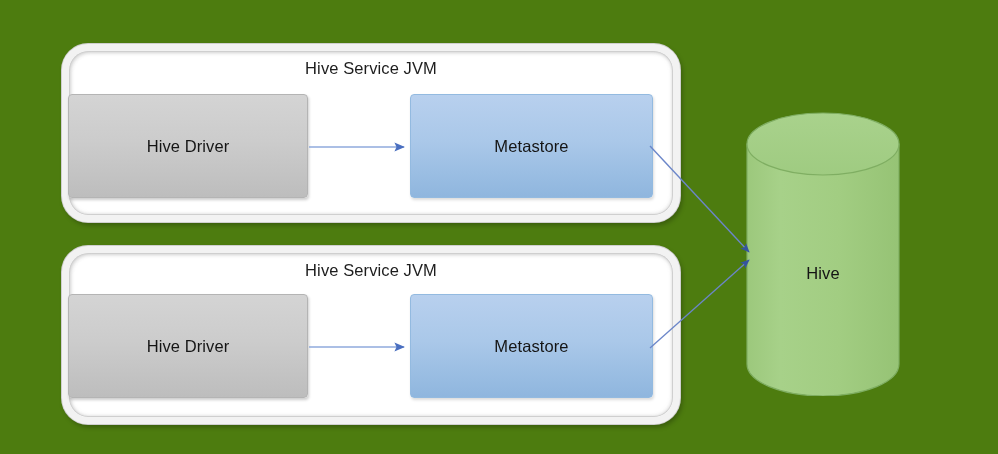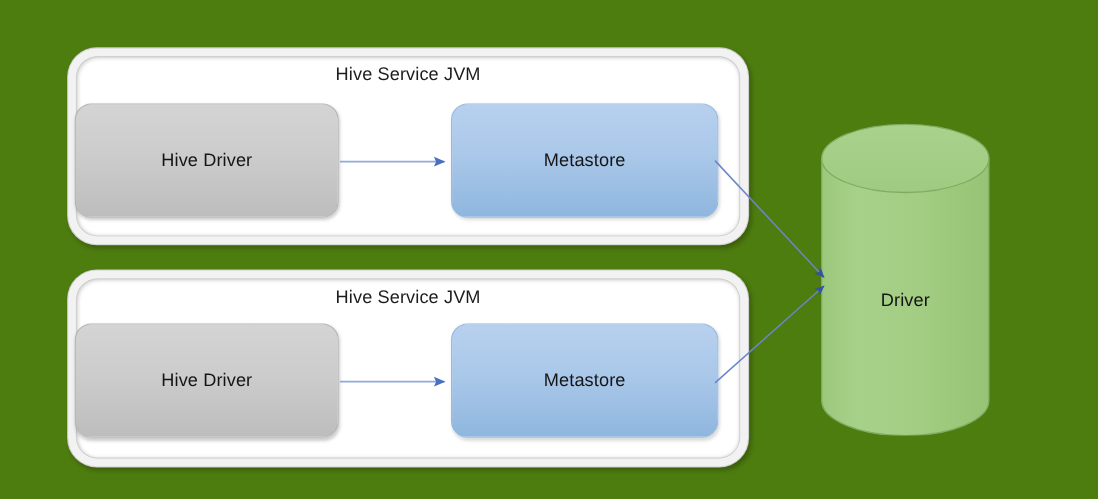--- a/index.html
+++ b/index.html
@@ -48,21 +48,21 @@
     font-size: 16.5px;
     color: #1d1d1d;
     letter-spacing: .1px;
     white-space: nowrap;
   }
 
   
   .node {
     position: absolute;
     box-sizing: border-box;
-    border-radius: 15px;
+    border-radius: 4px;
     display: flex;
     align-items: center;
     justify-content: center;
     font-size: 16.5px;
     color: #151515;
     text-align: center;
     letter-spacing: .1px;
   }
   .node.driver {
     background: linear-gradient(180deg, #d4d4d4 0%, #cccccc 45%, #bdbdbd 100%);
@@ -141,21 +141,21 @@
         <linearGradient id="cylTop" x1="0" y1="0" x2="0" y2="1">
           <stop offset="0%" stop-color="#a9d28c"></stop>
           <stop offset="100%" stop-color="#9fcb81"></stop>
         </linearGradient>
       </defs>
 
       <path d="M2,32 L2,252 A76,32 0 0 0 154,252 L154,32 Z" fill="url(#cylBody)" stroke="#7fae62" stroke-width="1.2"></path>
 
       <ellipse cx="78" cy="32" rx="76" ry="31" fill="url(#cylTop)" stroke="#7fae62" stroke-width="1.2"></ellipse>
     </svg>
-    <div class="cylinder-label" style="top:152px;">Driver</div>
+    <div class="cylinder-label" style="top:152px;">Hive</div>
   </div>
 
   <svg id="connectors" viewBox="0 0 998 454" xmlns="http://www.w3.org/2000/svg">
     <defs>
       <marker id="arrowLight" markerWidth="7" markerHeight="7" refX="6" refY="3.2" orient="auto" markerUnits="strokeWidth">
         <path d="M0,0.4 L6.6,3.2 L0,6 L1.3,3.2 Z" fill="#4a6fc0"></path>
       </marker>
       <marker id="arrowDark" markerWidth="7" markerHeight="7" refX="6" refY="3.2" orient="auto" markerUnits="strokeWidth">
         <path d="M0,0.4 L6.6,3.2 L0,6 L1.3,3.2 Z" fill="#35549f"></path>
       </marker>

